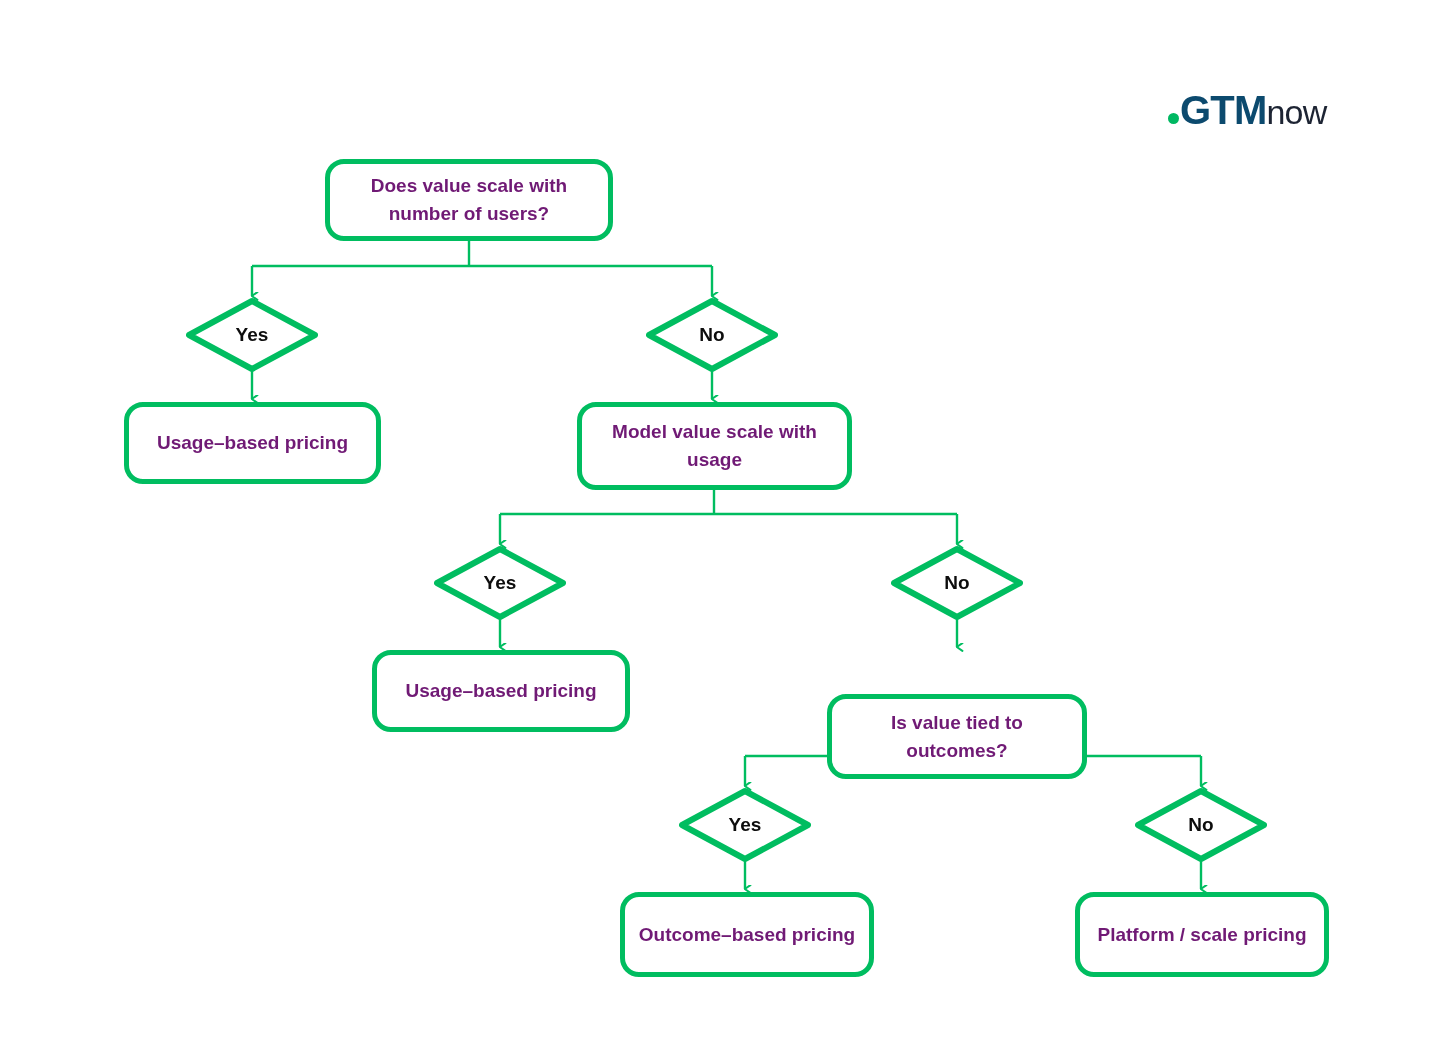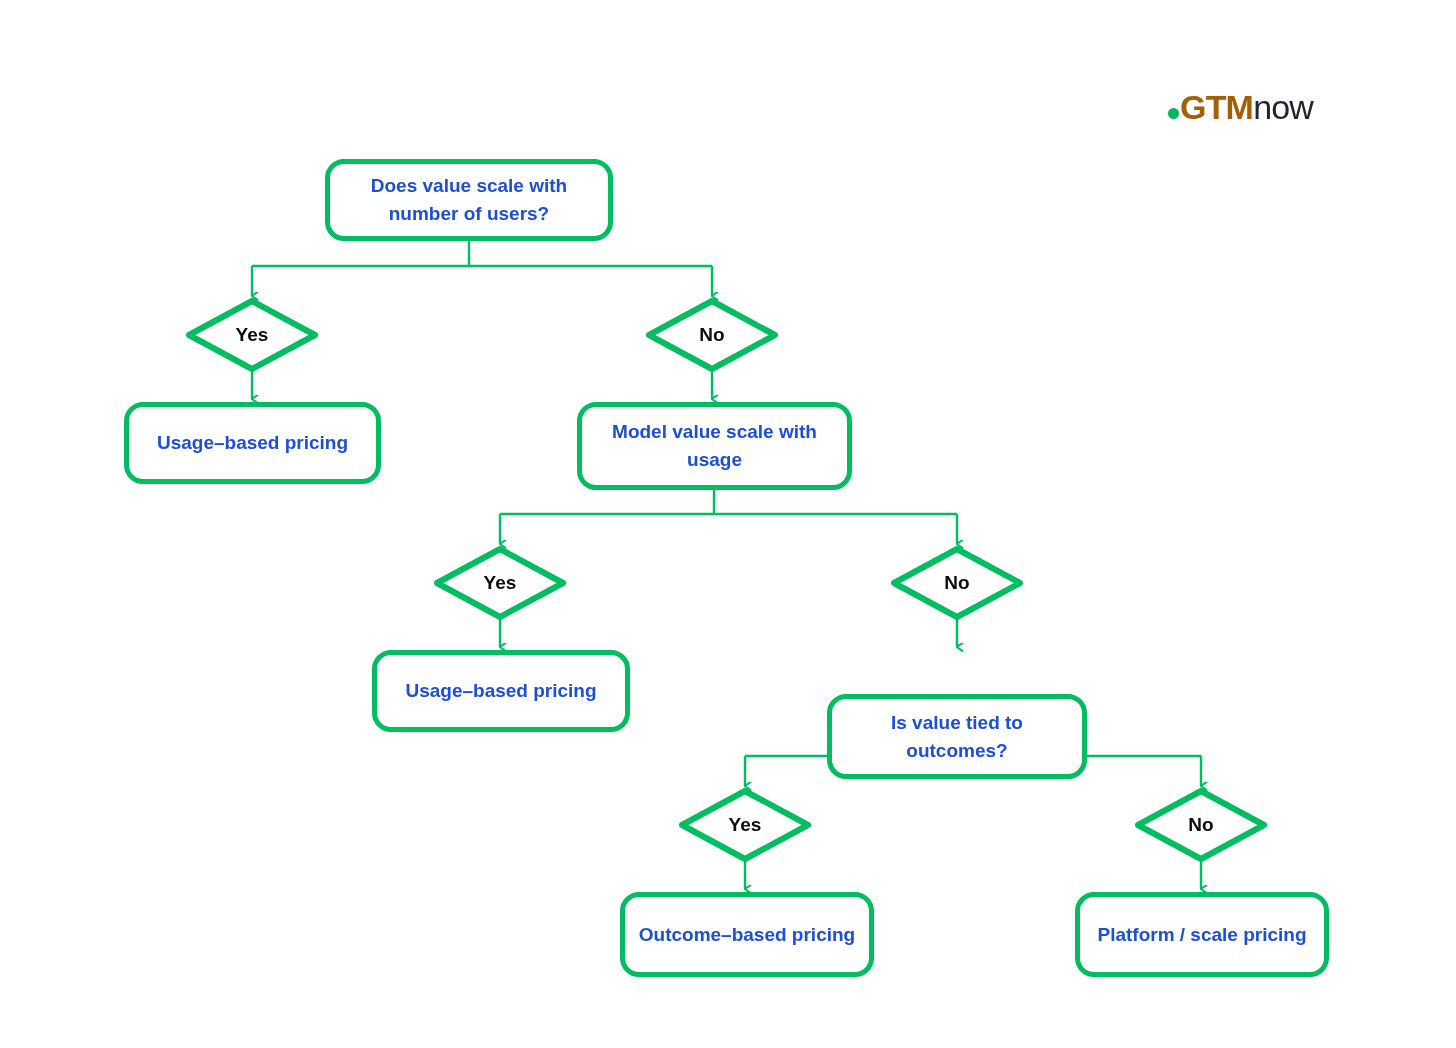--- a/index.html
+++ b/index.html
@@ -43,23 +43,23 @@
     width: 11px;
     height: 11px;
     border-radius: 50%;
     background: #00b862;
     display: inline-block;
     margin-right: 1px;
     position: relative;
     top: 0px;
   }
   #brand-logo .logo-gtm {
-    font-size: 34px;
-    font-weight: bold;
-    color: #a16207;
+    font-size: 40px;
+    font-weight: bold;
+    color: #0c4a6e;
     letter-spacing: -0.8px;
   }
   #brand-logo .logo-now {
     font-size: 34px;
     font-weight: normal;
     color: #1d2433;
     letter-spacing: -0.8px;
   }
 
   
@@ -76,21 +76,21 @@
   .node {
     position: absolute;
     box-sizing: border-box;
     border: 5px solid #00bd60;
     border-radius: 19px;
     background: #ffffff;
     display: flex;
     align-items: center;
     justify-content: center;
     text-align: center;
-    color: #1d4ed8;
+    color: #701a75;
     font-weight: bold;
     font-size: 19px;
     line-height: 1.45;
     padding: 4px 10px;
   }
   .node.two-line { font-size: 19px; }
 
   
   .diamond {
     position: absolute;

